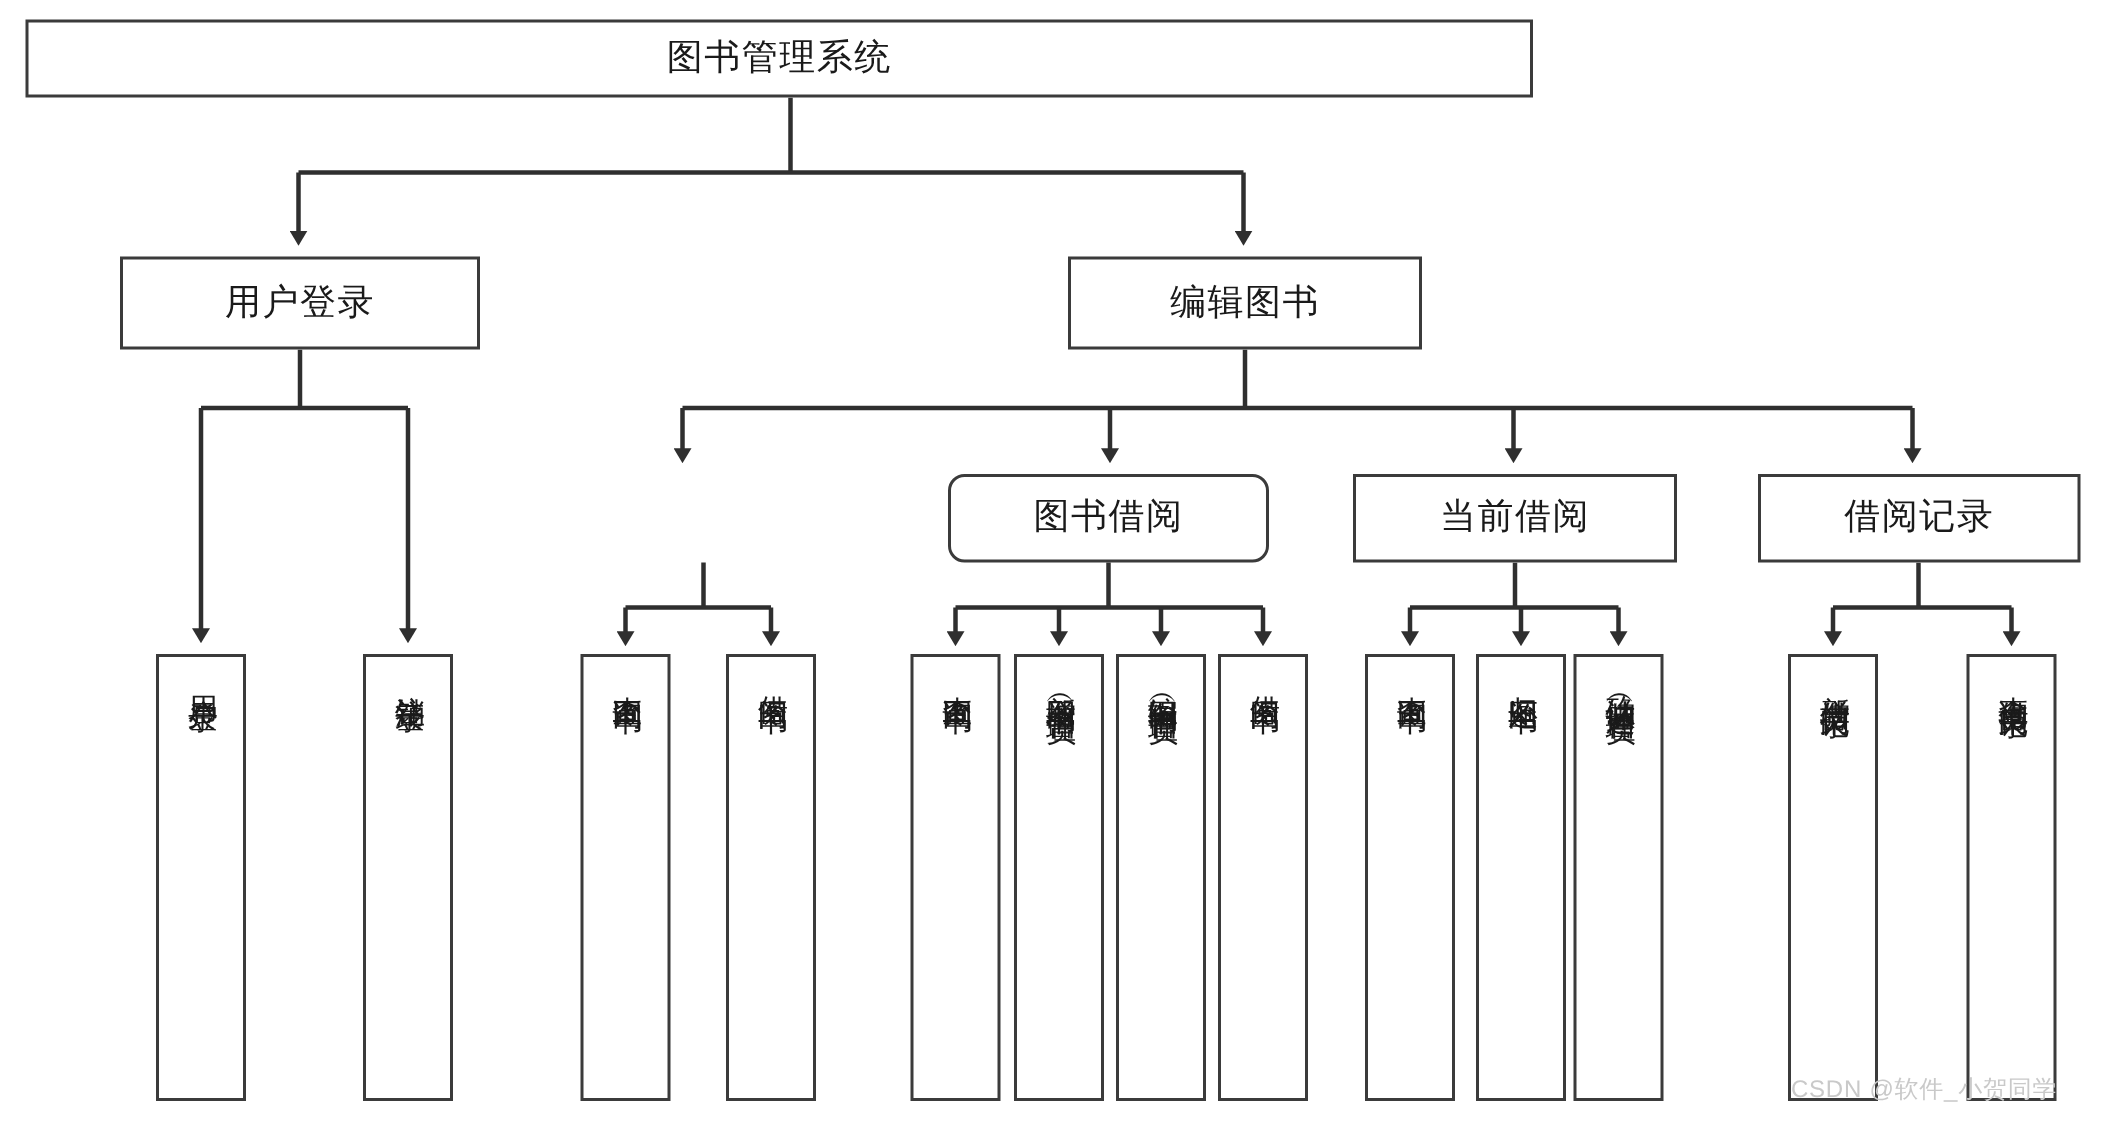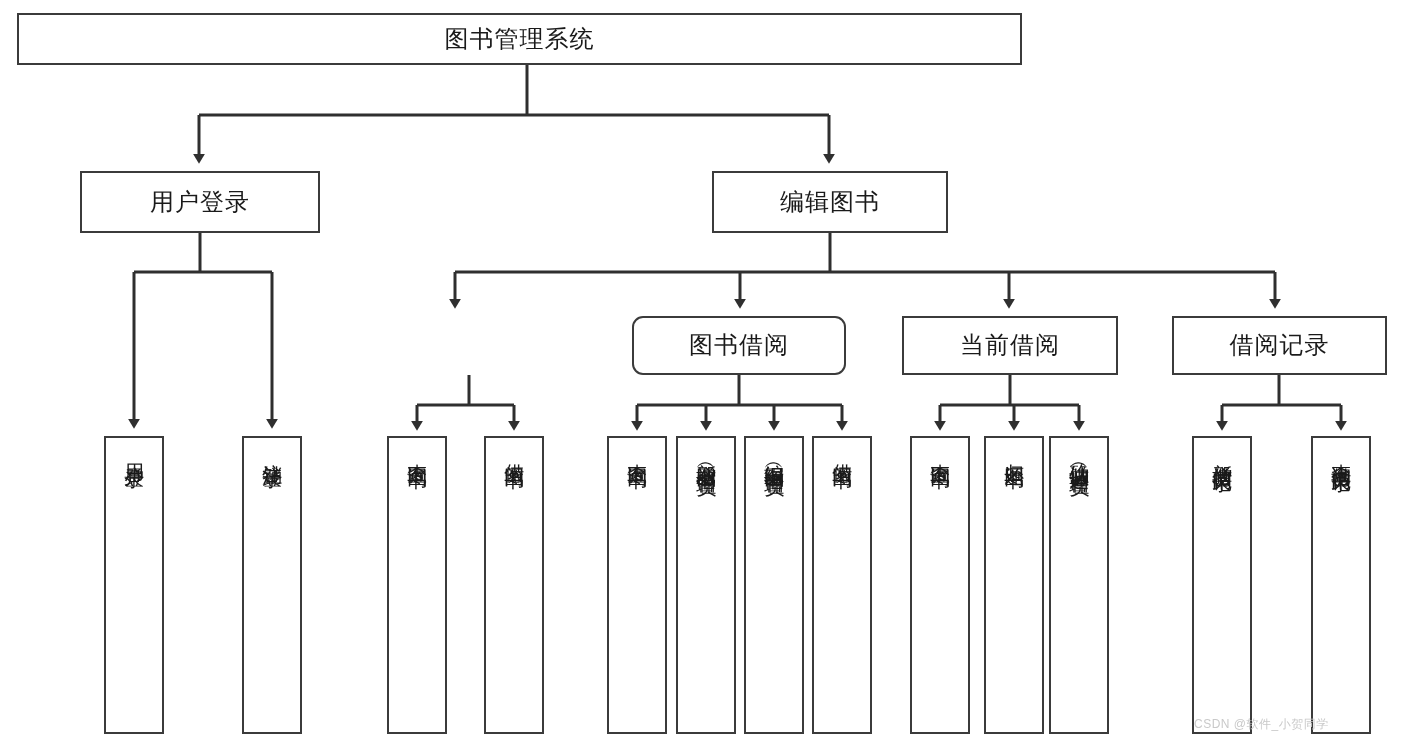--- a/index.html
+++ b/index.html
@@ -50,21 +50,21 @@
   .vtext {
     writing-mode: vertical-rl;
     text-orientation: upright;
     line-height: 1.18;
     letter-spacing: 2px;
     white-space: nowrap;
     display: block;
   }
   .watermark {
     position: absolute;
-    font-size: 12px;
+    font-size: 16px;
     color: #c9c9c9;
     white-space: nowrap;
     letter-spacing: 0.5px;
     user-select: none;
   }
 </style>
 </head>
 <body>
 
 <div id="canvas">

